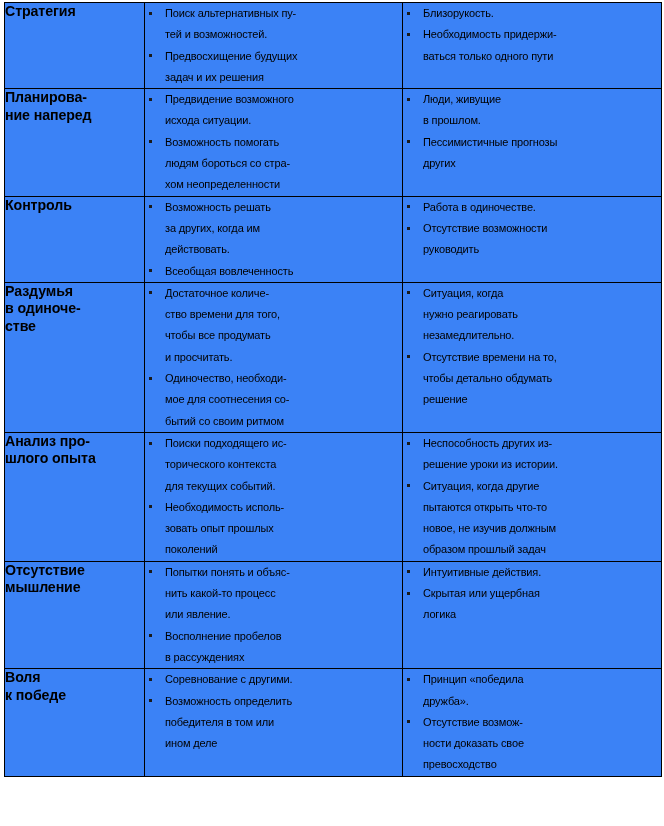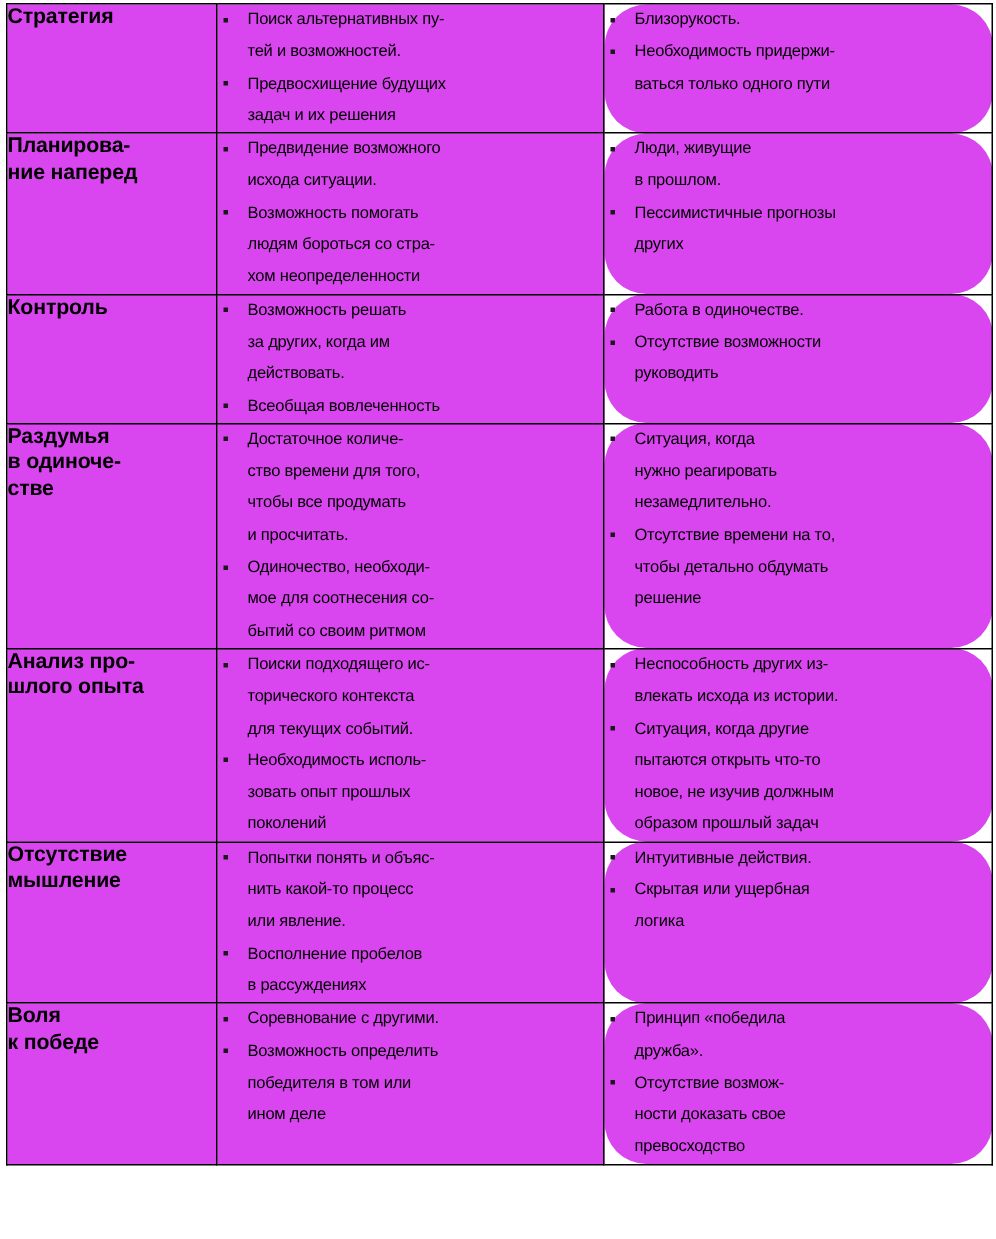--- a/index.html
+++ b/index.html
@@ -25,34 +25,33 @@
     left: 4px;
     top: 2px;
     width: 654px;
     border-collapse: collapse;
     table-layout: fixed;
   }
   table.matrix td {
     border: 1.5px solid #000000;
     vertical-align: top;
     padding: 0;
-    background: #d946ef;
+    background: #3b82f6;
   }
   td.cat {
     width: 139px;
     padding: 9px 6px 8px 11px;
   }
   td.pros {
     width: 257px;
     padding: 8px 6px 8px 10px;
   }
   td.cons {
     width: 258px;
     padding: 8px 6px 8px 10px;
-    border-radius: 28px;
   }
   .cat-label {
     font-weight: bold;
     font-size: 14.2px;
     line-height: 17.5px;
     letter-spacing: -0.1px;
     white-space: pre-line;
   }
   ul.bullets {
     list-style: none;
@@ -194,21 +193,21 @@
 торического контекста
 для текущих событий.</span></li>
             <li><span class="dot"></span><span>Необходимость исполь-
 зовать опыт прошлых
 поколений</span></li>
           </ul>
         </td>
         <td class="cons">
           <ul class="bullets">
             <li><span class="dot"></span><span>Неспособность других из-
-влекать исхода из истории.</span></li>
+решение уроки из истории.</span></li>
             <li><span class="dot"></span><span>Ситуация, когда другие
 пытаются открыть что-то
 новое, не изучив должным
 образом прошлый задач</span></li>
           </ul>
         </td>
       </tr>
 
       <tr>
         <td class="cat">

